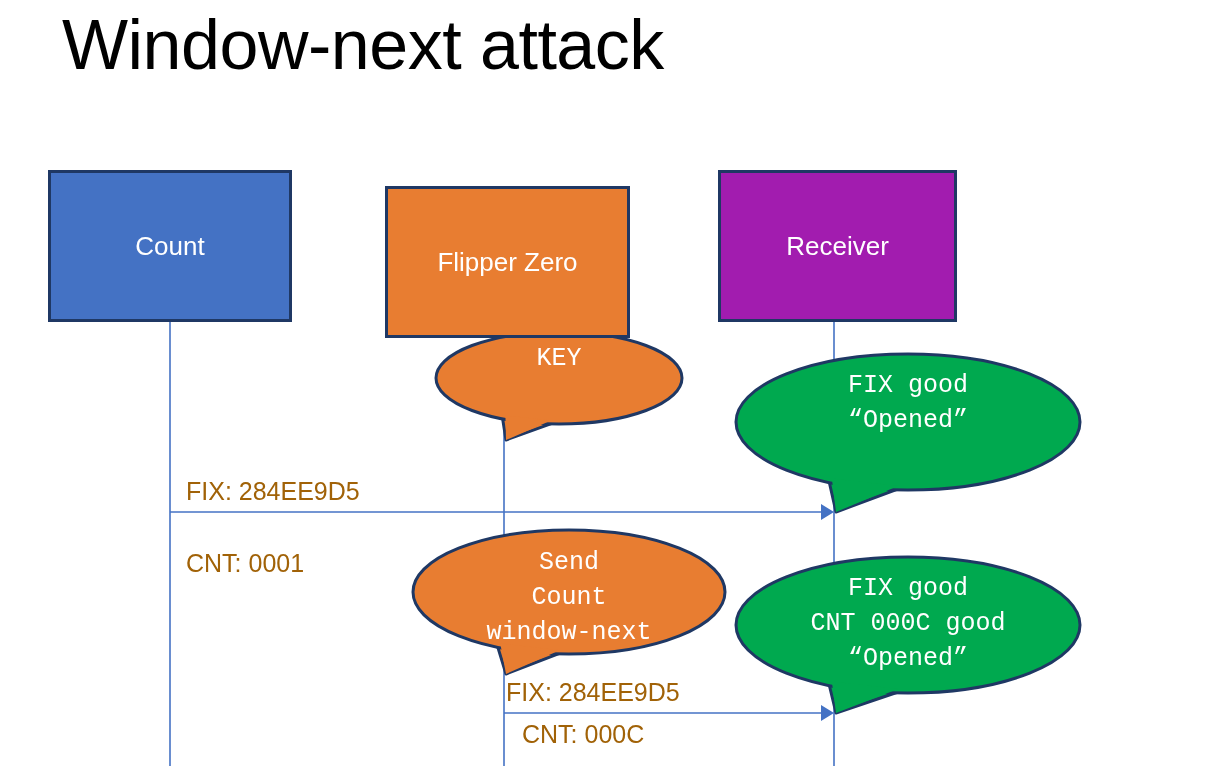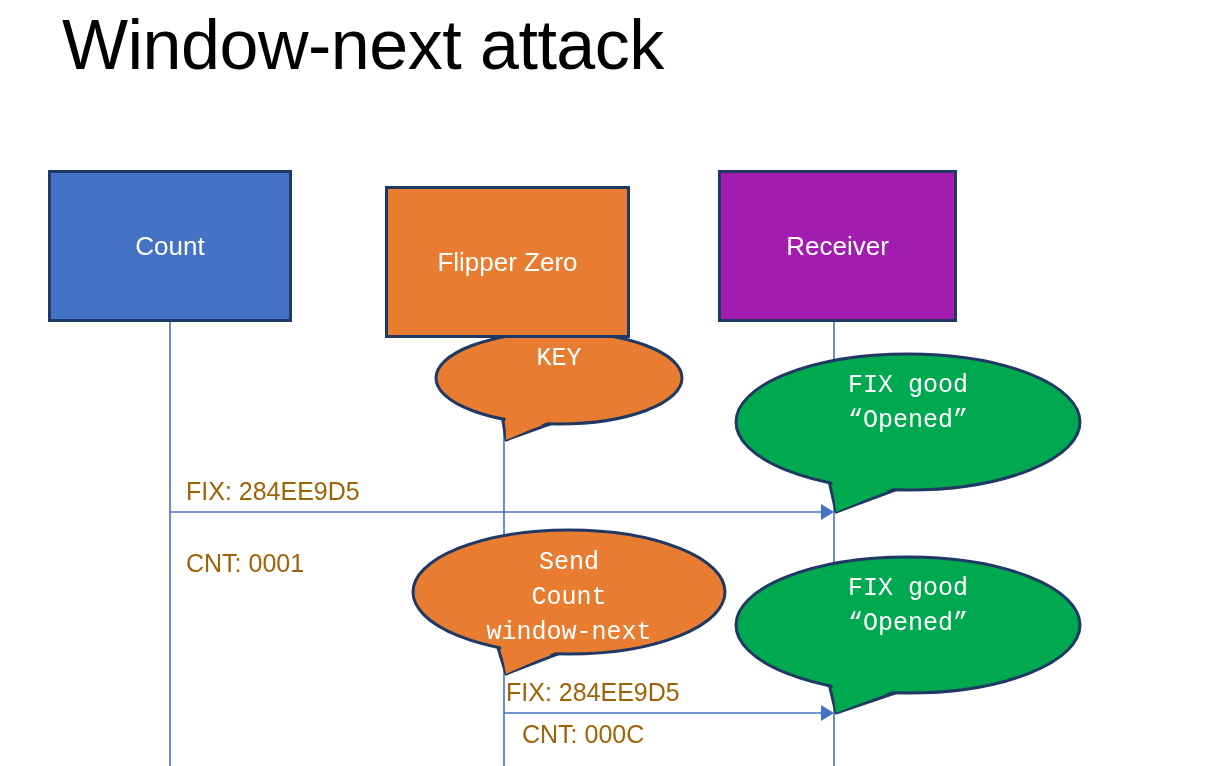--- a/index.html
+++ b/index.html
@@ -127,17 +127,18 @@
         <span>FIX good</span>
         <span>“Opened”</span>
       </div>
       <div class="callout-text" style="left: 381.8px; width: 374.4px; top: 537.5px; margin-top: 7px;">
         <span>Send</span>
         <span>Count</span>
         <span>window-next</span>
       </div>
       <div class="callout-text" style="left: 701.6px; width: 412.8px; top: 570.5px;">
         <span>FIX good</span>
+        <span>CNT 000C good</span>
         <span>“Opened”</span>
       </div>
     </div>
 
 </div>
 
 </body></html>

